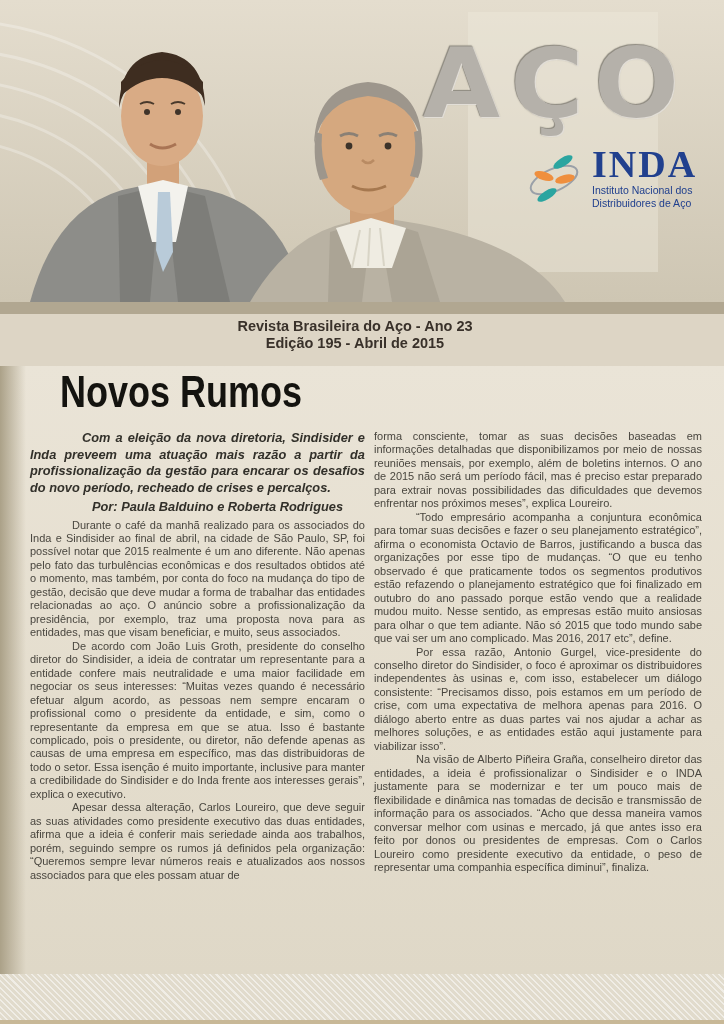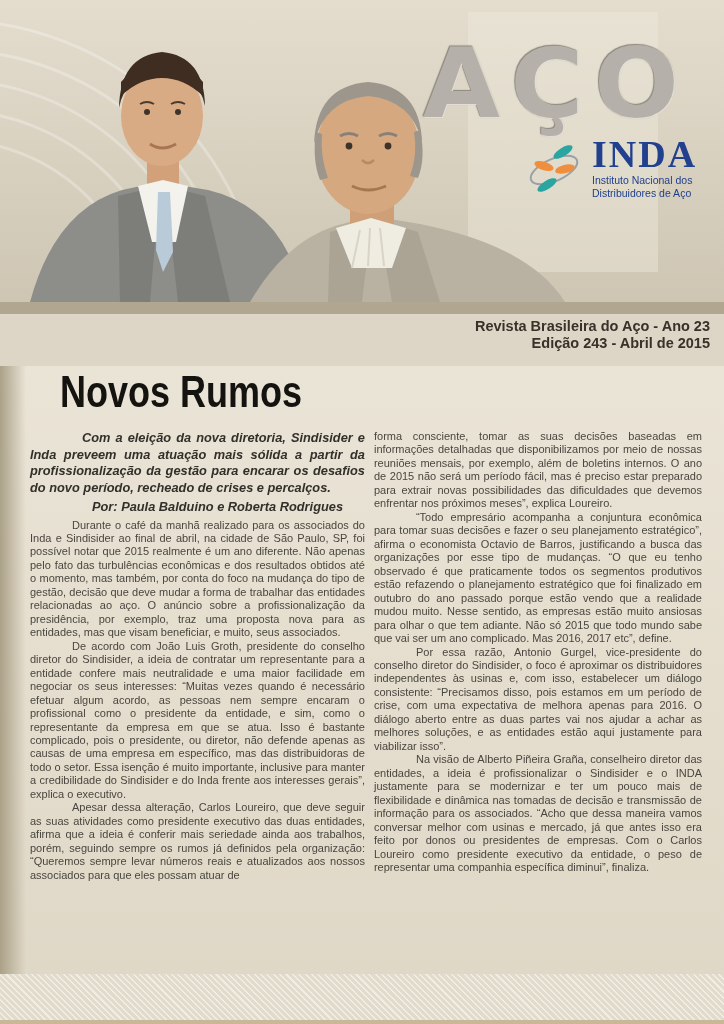--- a/index.html
+++ b/index.html
@@ -10,30 +10,30 @@
   
   .photo-band{position:relative;width:724px;height:302px;overflow:hidden;}
   .photo-band svg{display:block;}
   .aco-logo{
     position:absolute;top:34px;left:396px;width:320px;text-align:center;
     font-family:"DejaVu Sans",sans-serif;font-weight:800;font-size:96px;line-height:1.05;
     letter-spacing:10px;color:#b5b1aa;
     text-shadow:1px 1px 0 #e2ded7,-1px -1px 1px #8d897f,0 0 2px #a5a199;
     transform:scaleX(1.04);transform-origin:center;
   }
-  .inda-logo{position:absolute;top:136px;left:527px;display:flex;align-items:flex-start;gap:7px;}
+  .inda-logo{position:absolute;top:146px;left:527px;display:flex;align-items:flex-start;gap:7px;}
   .inda-text{padding-top:2px;}
   .inda-name{font-size:38px;font-weight:700;color:#21408e;letter-spacing:2px;line-height:.85;font-family:"Liberation Serif",serif;}
   .inda-sub{margin-top:4px;font-size:10.5px;font-weight:400;color:#21408e;line-height:1.18;}
   
   .tan-band{height:12px;background:#b1a791;}
   .issue-band{
     height:40px;box-sizing:border-box;padding:4px 14px 0 0;
     background:linear-gradient(90deg,#e5e2dc 0%,#ecr 0%,#efece6 55%,#f6f4f0 68%,#f7f5f1 100%);
-    text-align:right;color:#39312a;font-weight:700;font-size:14.5px;line-height:16.5px;
+    text-align:center;color:#39312a;font-weight:700;font-size:14.5px;line-height:16.5px;
   }
   
   .content{position:relative;height:654px;background:linear-gradient(180deg,#eae4d7 0%,#e4ddcd 55%,#ded7c6 100%);}
   .left-edge{position:absolute;top:0;bottom:0;left:0;width:26px;
     background:linear-gradient(90deg,#aba188 0%,rgba(171,161,136,0) 100%);}
   .hatch{position:absolute;left:0;right:0;bottom:0;height:46px;
     background:repeating-linear-gradient(45deg,rgba(255,255,255,.5) 0 1.5px,rgba(255,255,255,0) 1.5px 4.5px),#e1dbcc;}
   .article-title{
     position:relative;margin:12px 0 4px 60px;font-size:45px;font-weight:700;color:#14130f;
     transform:scaleX(.8);transform-origin:left center;white-space:nowrap;letter-spacing:0;
@@ -124,32 +124,32 @@
           <div>Instituto Nacional dos</div>
           <div>Distribuidores de Aço</div>
         </div>
       </div>
     </div>
   </div>
 
   <div class="tan-band"></div>
   <div class="issue-band">
     <div>Revista Brasileira do Aço - Ano 23</div>
-    <div>Edição 243 - Abril de 2015</div>
+    <div>Edição 195 - Abril de 2015</div>
   </div>
 
   <div class="content">
     <div class="left-edge"></div>
     <div class="hatch"></div>
 
     <h1 class="article-title">Novos Rumos</h1>
 
     <div class="columns">
       <div class="col-left">
-        <p class="lead">Com a eleição da nova diretoria, Sindisider e Inda preveem uma atuação mais sólida a partir da profissionalização da gestão para encarar os desafios do novo período, recheado de crises e percalços.</p>
+        <p class="lead">Com a eleição da nova diretoria, Sindisider e Inda preveem uma atuação mais razão a partir da profissionalização da gestão para encarar os desafios do novo período, recheado de crises e percalços.</p>
         <p class="byline">Por: Paula Balduino e Roberta Rodrigues</p>
         <p class="body-p">Durante o café da manhã realizado para os associados do Inda e Sindisider ao final de abril, na cidade de São Paulo, SP, foi possível notar que 2015 realmente é um ano diferente. Não apenas pelo fato das turbulências econômicas e dos resultados obtidos até o momento, mas também, por conta do foco na mudança do tipo de gestão, decisão que deve mudar a forma de trabalhar das entidades relacionadas ao aço. O anúncio sobre a profissionalização da presidência, por exemplo, traz uma proposta nova para as entidades, mas que visam beneficiar, e muito, seus associados.</p>
         <p class="body-p">De acordo com João Luis Groth, presidente do conselho diretor do Sindisider, a ideia de contratar um representante para a entidade confere mais neutralidade e uma maior facilidade em negociar os seus interesses: “Muitas vezes quando é necessário efetuar algum acordo, as pessoas nem sempre encaram o profissional como o presidente da entidade, e sim, como o representante da empresa em que se atua. Isso é bastante complicado, pois o presidente, ou diretor, não defende apenas as causas de uma empresa em específico, mas das distribuidoras de todo o setor. Essa isenção é muito importante, inclusive para manter a credibilidade do Sindisider e do Inda frente aos interesses gerais”, explica o executivo.</p>
         <p class="body-p">Apesar dessa alteração, Carlos Loureiro, que deve seguir as suas atividades como presidente executivo das duas entidades, afirma que a ideia é conferir mais seriedade ainda aos trabalhos, porém, seguindo sempre os rumos já definidos pela organização: “Queremos sempre levar números reais e atualizados aos nossos associados para que eles possam atuar de</p>
       </div>
       <div class="col-right">
         <p class="body-p no-indent">forma consciente, tomar as suas decisões baseadas em informações detalhadas que disponibilizamos por meio de nossas reuniões mensais, por exemplo, além de boletins internos. O ano de 2015 não será um período fácil, mas é preciso estar preparado para extrair novas possibilidades das dificuldades que devemos enfrentar nos próximos meses”, explica Loureiro.</p>
         <p class="body-p">“Todo empresário acompanha a conjuntura econômica para tomar suas decisões e fazer o seu planejamento estratégico”, afirma o economista Octavio de Barros, justificando a busca das organizações por esse tipo de mudanças. “O que eu tenho observado é que praticamente todos os segmentos produtivos estão refazendo o planejamento estratégico que foi finalizado em outubro do ano passado porque estão vendo que a realidade mudou muito. Nesse sentido, as empresas estão muito ansiosas para olhar o que tem adiante. Não só 2015 que todo mundo sabe que vai ser um ano complicado. Mas 2016, 2017 etc”, define.</p>
         <p class="body-p">Por essa razão, Antonio Gurgel, vice-presidente do conselho diretor do Sindisider, o foco é aproximar os distribuidores independentes às usinas e, com isso, estabelecer um diálogo consistente: “Precisamos disso, pois estamos em um período de crise, com uma expectativa de melhora apenas para 2016. O diálogo aberto entre as duas partes vai nos ajudar a achar as melhores soluções, e as entidades estão aqui justamente para viabilizar isso”.</p>
         <p class="body-p">Na visão de Alberto Piñeira Graña, conselheiro diretor das entidades, a ideia é profissionalizar o Sindisider e o INDA justamente para se modernizar e ter um pouco mais de flexibilidade e dinâmica nas tomadas de decisão e transmissão de informação para os associados. “Acho que dessa maneira vamos conversar melhor com usinas e mercado, já que antes isso era feito por donos ou presidentes de empresas. Com o Carlos Loureiro como presidente executivo da entidade, o peso de representar uma companhia específica diminui”, finaliza.</p>

